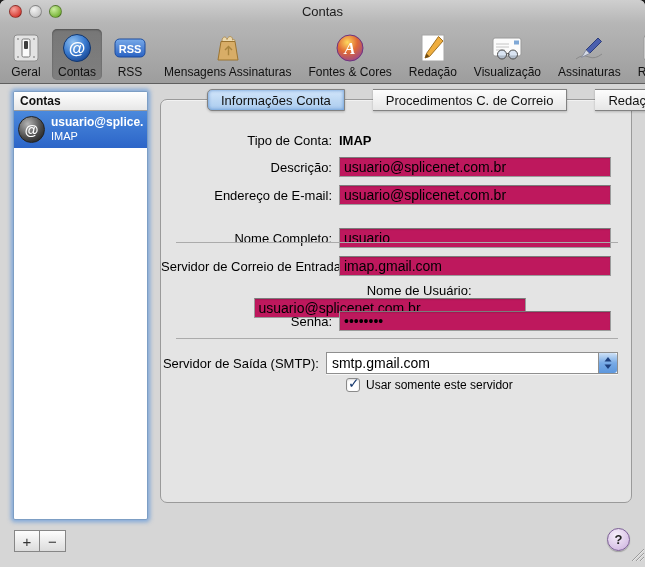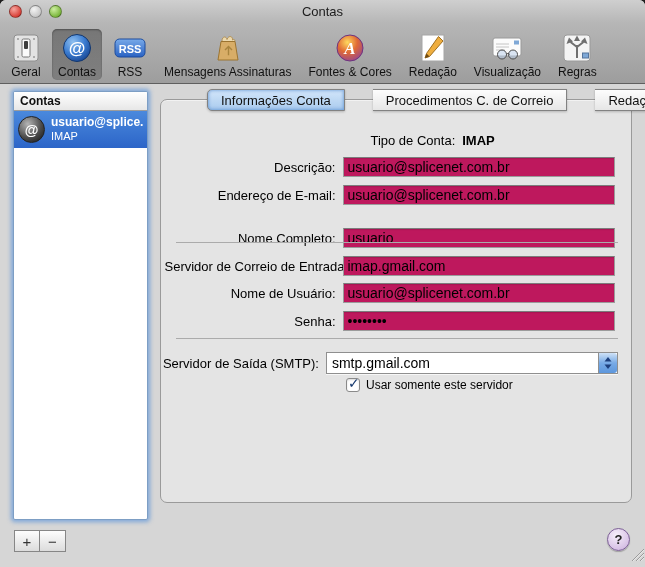--- a/index.html
+++ b/index.html
@@ -61,21 +61,21 @@
   .tab{ height:22px; border:1px solid #828282; background:linear-gradient(#fdfdfd,#e6e6e6);
     font-size:13px; color:#111; padding:0 13px; display:flex; align-items:center;
     cursor:default; white-space:nowrap; }
   .tab + .tab{ border-left:none;text-align:right; }
   .tab:first-child{ border-radius:5px 0 0 5px; }
   .tab:last-child{ border-radius:0 5px 5px 0; }
   .tab.selected{ background:linear-gradient(#d3e6fa,#a9cbee);
     box-shadow:inset 0 0 3px 1px rgba(73,130,200,.55); }
 
   
-  .row{ position:absolute; left:0; width:457px; display:flex; align-items:center;justify-content:center; }
+  .row{ position:absolute; left:0; width:457px; display:flex; align-items:center; }
   .flabel{ width:178px; text-align:right; padding-right:7px; font-size:13px; color:#000;
     white-space:nowrap; }
   .fvalue{ font-size:13px; font-weight:bold; color:#000; }
   .finput{ width:272px; height:20px; border:1px solid #9b9b9b; border-top-color:#7c7c7c;
     background:#be185d; font-family:"Liberation Sans",sans-serif; font-size:14px;
     color:#000; padding:0 4px; box-shadow:inset 0 1px 1px rgba(0,0,0,.12); }
   .divider{ position:absolute; left:15px; width:442px; border-top:1px solid #ababab; }
 
   .popup{ width:316px; height:22px; background:#fff; border:1px solid #8f8f8f;
     border-radius:0; display:flex; align-items:center; overflow:hidden;
@@ -215,20 +215,30 @@
           <rect x="24" y="8.5" width="5" height="4" fill="#7fa8d6"></rect>
           <path d="M6 12 h13 M6 15 h13 M6 18 h9" stroke="#c4c4c4" fill="none"></path>
           <circle cx="12" cy="22.5" r="4.5" fill="rgba(190,210,235,.55)" stroke="#4d4d4d"></circle>
           <circle cx="23" cy="22.5" r="4.5" fill="rgba(190,210,235,.55)" stroke="#4d4d4d"></circle>
           <path d="M16.3 22.5 q1.7 -2.3 3.4 0" stroke="#4d4d4d" fill="none"></path>
         </svg>
       </span>
       <span class="tb-label">Visualização</span>
     </div>
 
+    <div class="tb-item">
+      <span class="tb-icon">
+        <svg width="34" height="32" viewBox="0 0 34 32">
+          <path d="M4 27 q6 -5 13 -2 q6 2.5 13 -3" stroke="#8a8a8a" fill="none"></path>
+          <path d="M14 18 L26 6 L29.5 9.5 L17.5 21.5 Z" fill="#4a5fae" stroke="#2c3c7a"></path>
+          <path d="M14 18 L17.5 21.5 L9.5 25.5 Z" fill="#d3d8e4" stroke="#8b90a0"></path>
+        </svg>
+      </span>
+      <span class="tb-label">Assinaturas</span>
+    </div>
 
     <div class="tb-item">
       <span class="tb-icon">
         <svg width="32" height="32" viewBox="0 0 32 32">
           <rect x="3" y="3" width="26" height="26" rx="3" fill="#f4f4f4" stroke="#9a9a9a"></rect>
           <path d="M16 26 V13 M16 15 L9.5 10 M16 15 L22.5 10" stroke="#6f6f6f" stroke-width="2" fill="none"></path>
           <path d="M13 9 L16 3.5 L19 9 Z" fill="#6f6f6f"></path>
           <path d="M5.5 12 L8 5.5 L12 9.5 Z" fill="#6f6f6f"></path>
           <path d="M20 9.5 L24 5.5 L26.5 12 Z" fill="#6f6f6f"></path>
           <rect x="21.5" y="21" width="6" height="5" fill="#7fa8d6" stroke="#55749c"></rect>
@@ -280,21 +290,21 @@
         <input class="finput" type="text" value="usuario" style="">
       </div>
 
       <div class="divider" style="top:142px;"></div>
 
       <div class="row" style="top:156px;">
         <span class="flabel">Servidor de Correio de Entrada:</span>
         <input class="finput" type="text" value="imap.gmail.com" style="">
       </div>
 
-      <div class="row" style="top:183px;">
+      <div class="row" style="top:183px;flex-direction:column;">
         <span class="flabel">Nome de Usuário:</span>
         <input class="finput" type="text" value="usuario@splicenet.com.br" style="">
       </div>
 
       <div class="row" style="top:211px;">
         <span class="flabel">Senha:</span>
         <input class="finput" type="text" value="••••••••" style="">
       </div>
 
       <div class="divider" style="top:238px;"></div>

